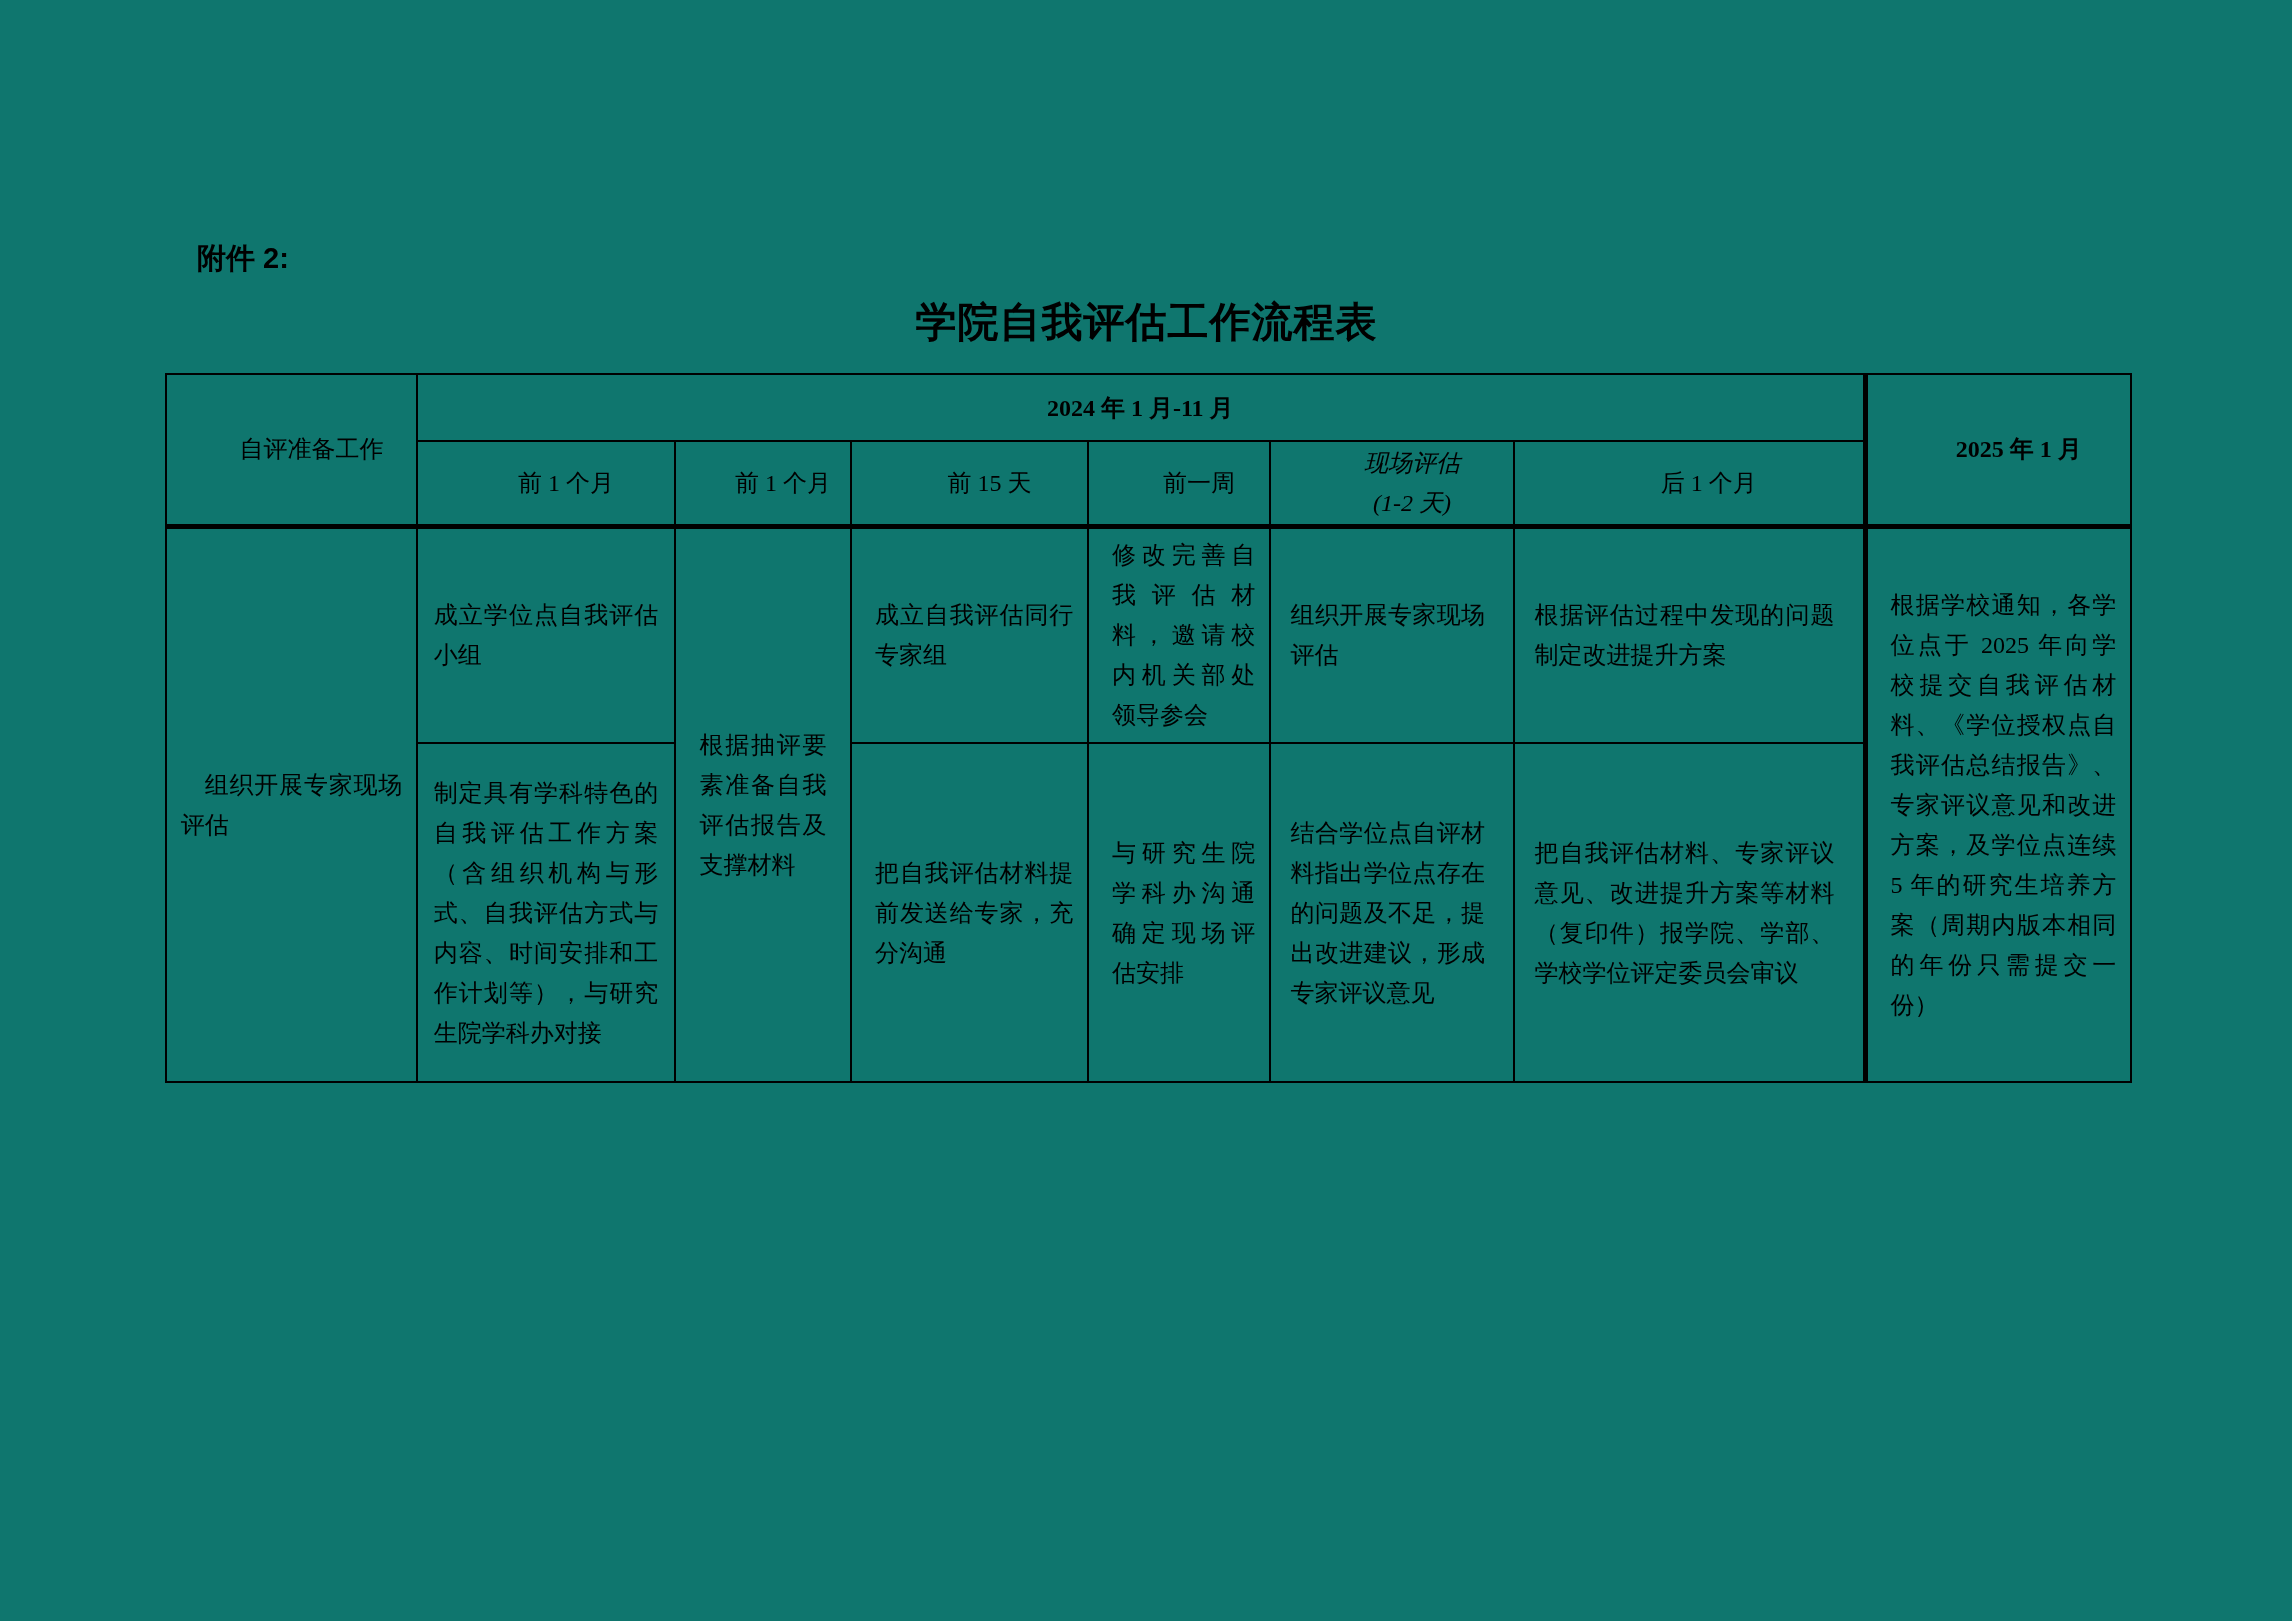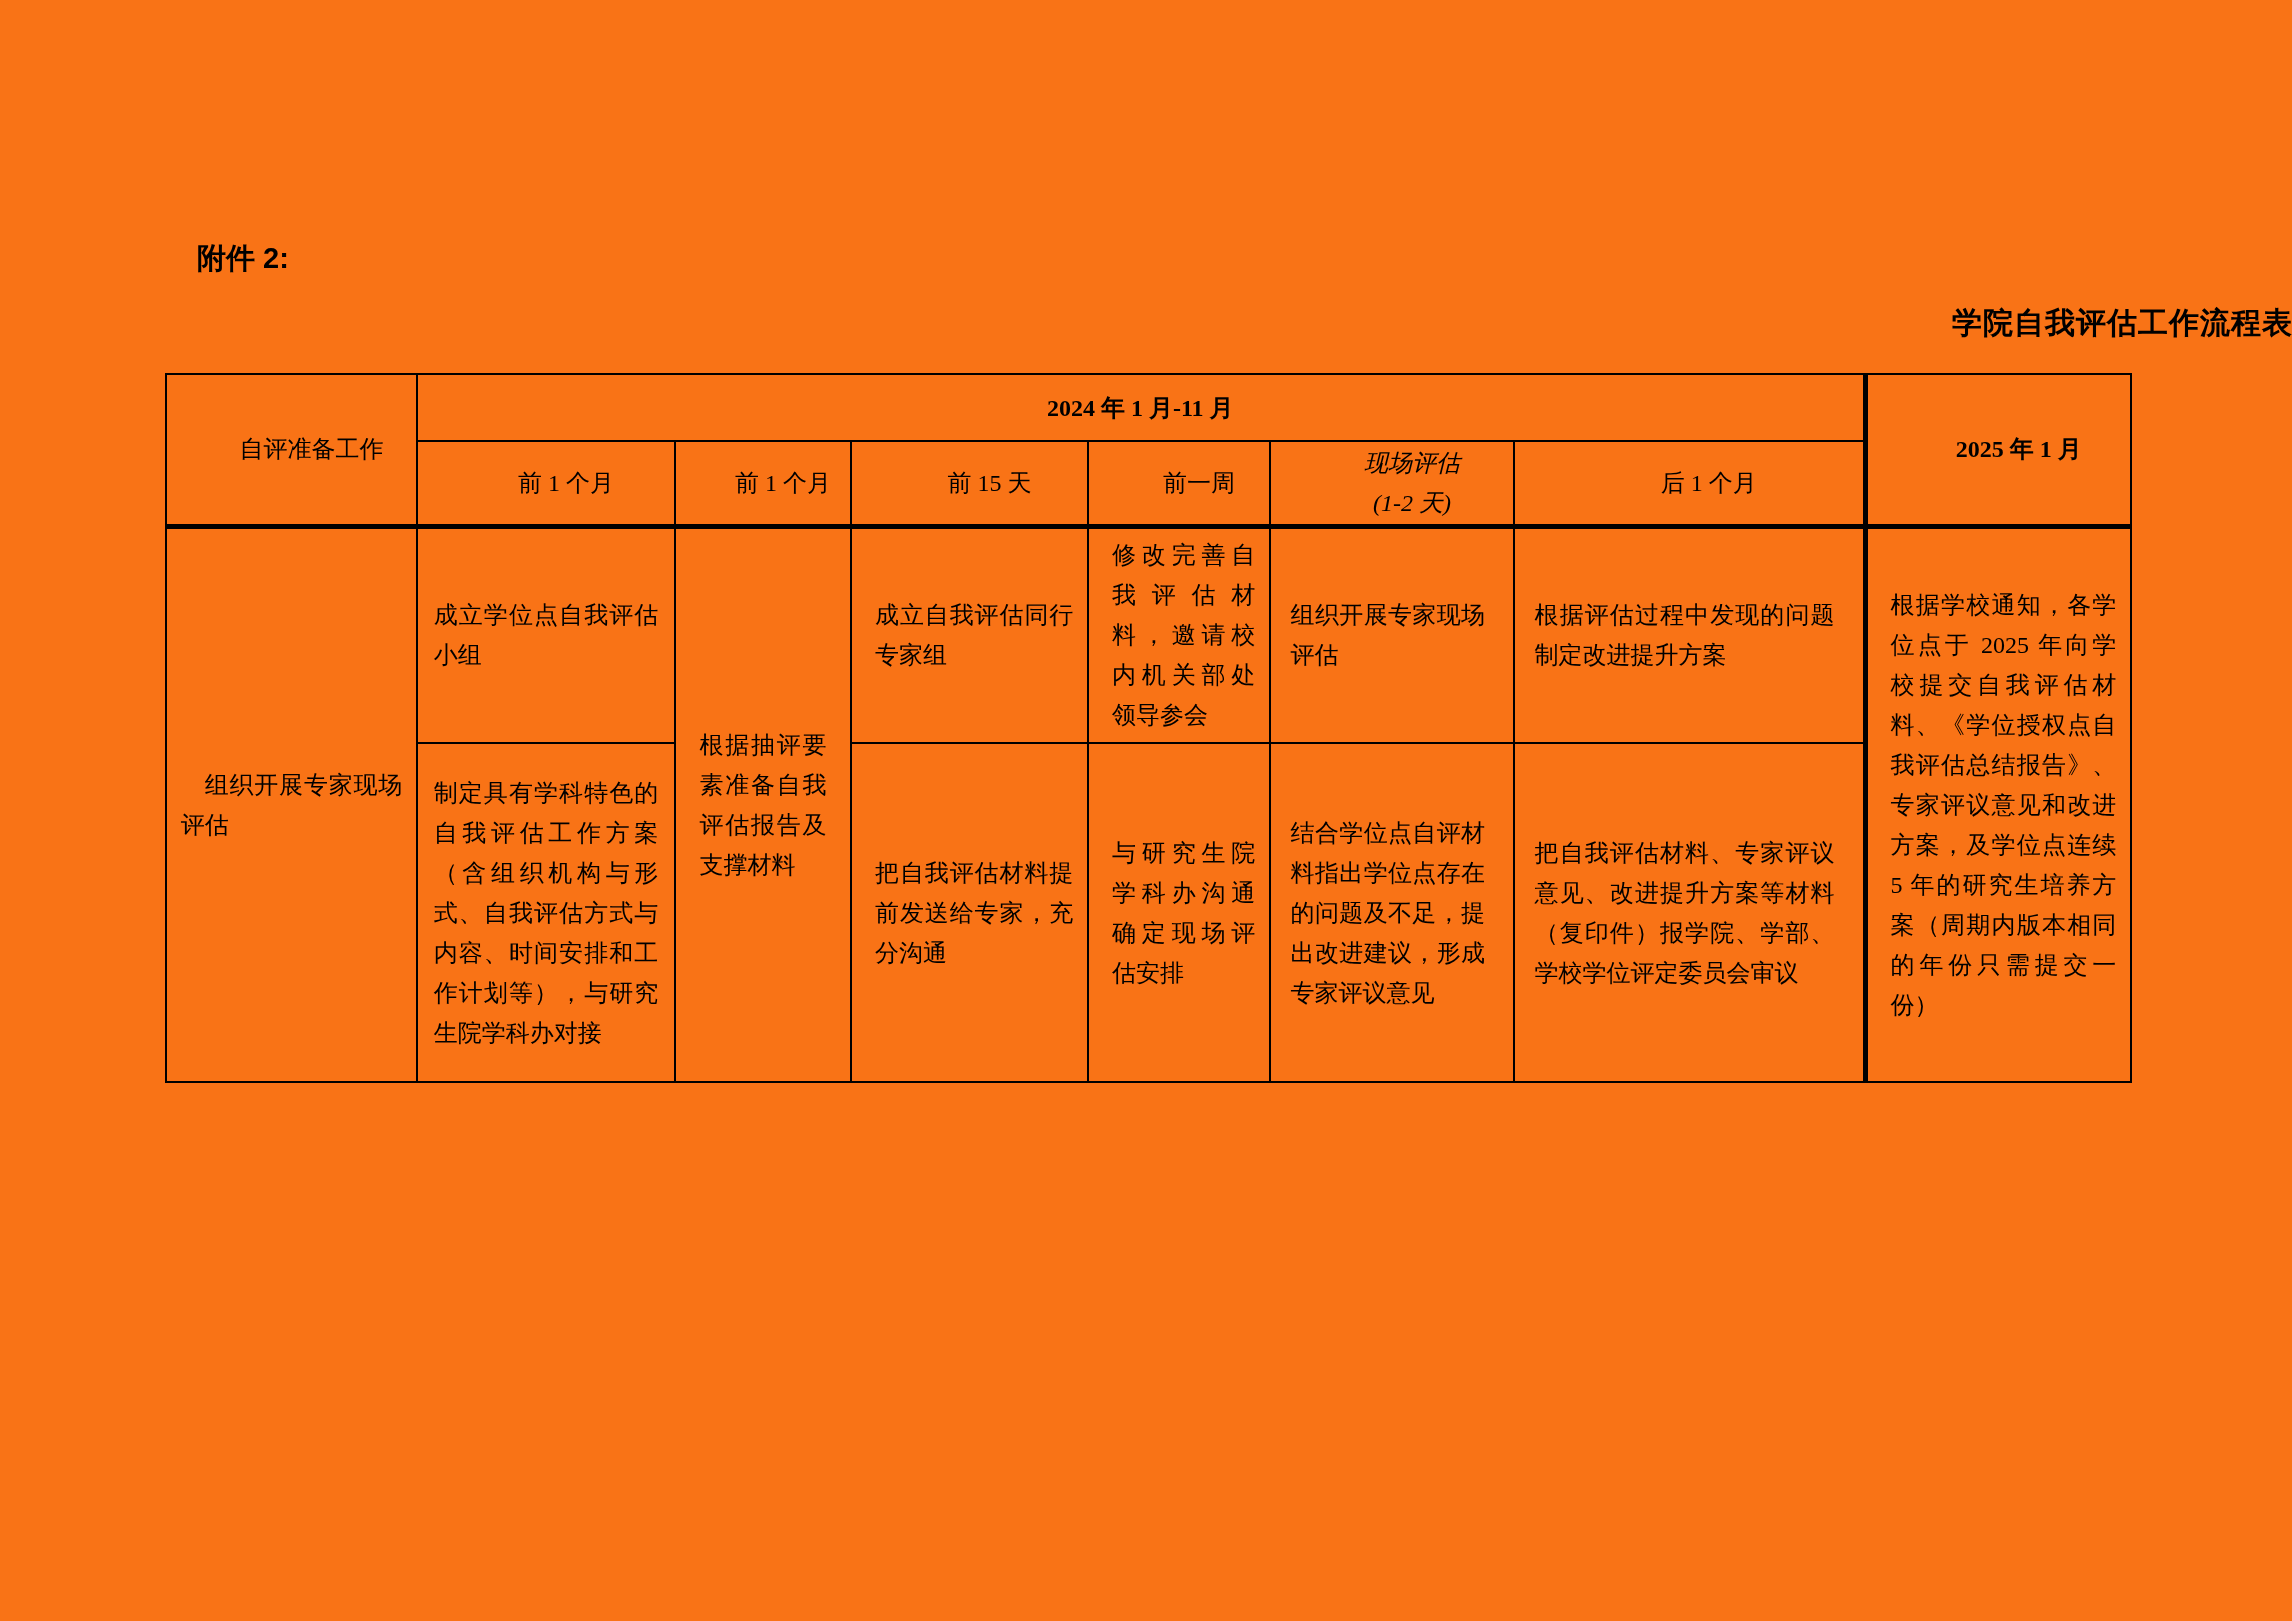--- a/index.html
+++ b/index.html
@@ -1,41 +1,41 @@
 <!DOCTYPE html>
 <html><head>
 <meta charset="utf-8">
 <style>
   * { margin: 0; padding: 0; box-sizing: border-box; }
   html, body { background: #ffffff; }
   #page {
     position: relative;
     width: 2293px;
     height: 1621px;
-    background: #f97316;
+    background: #0f766e;
     color: #000000;
     font-family: "Liberation Serif", "DejaVu Serif", serif;
   }
   .attachment {
     position: absolute;
     left: 197px;
     top: 239px;
     font-family: "Liberation Sans", "DejaVu Sans", sans-serif;
     font-weight: bold;
     font-size: 29px;
     line-height: 39px;
   }
   .doc-title {
     position: absolute;
     left: 0;
     top: 297px;
     width: 100%;
-    text-align: right;
+    text-align: center;
     font-weight: bold;
-    font-size: 30px;
+    font-size: 41px;
     line-height: 51px;
     letter-spacing: 1px;
   }
   table.flow {
     position: absolute;
     left: 165px;
     top: 373px;
     width: 1965px;
     border-collapse: collapse;
     table-layout: fixed;

